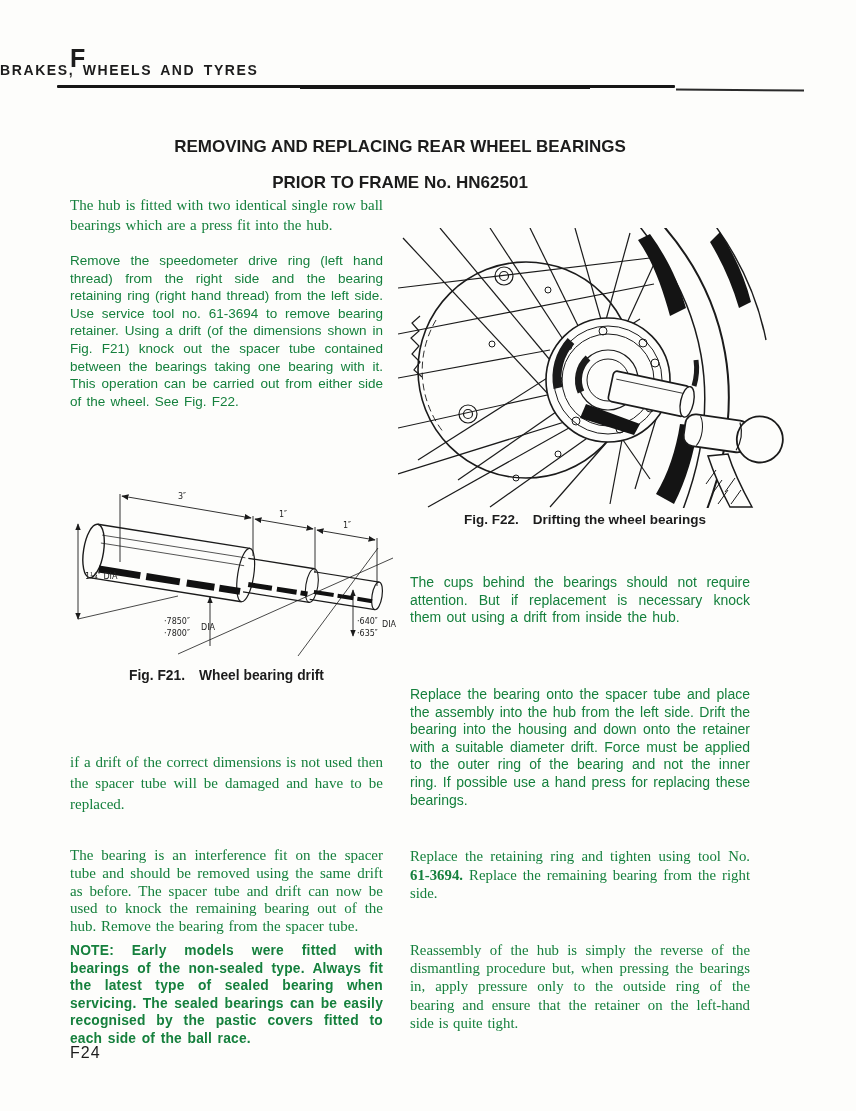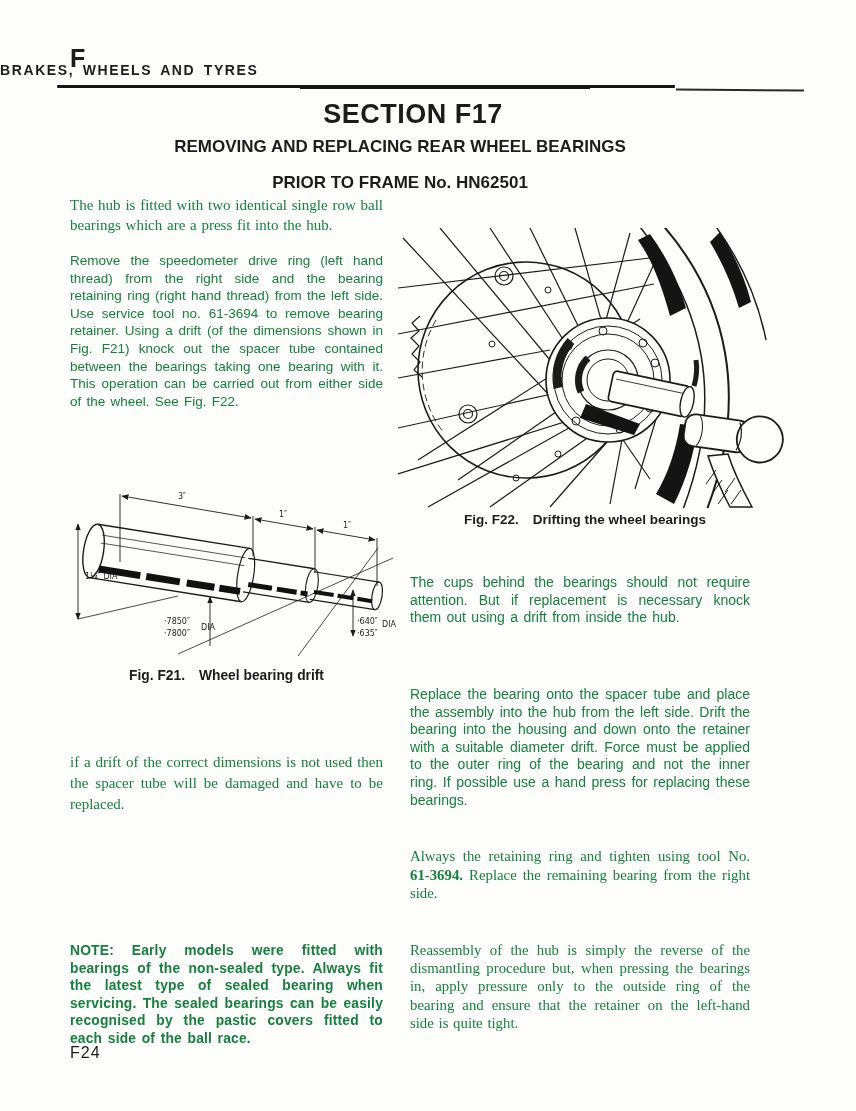--- a/index.html
+++ b/index.html
@@ -39,21 +39,20 @@
 </head>
 <body>
 
 <div class="page">
 
   <div class="abs tab-letter">F</div>
   <div class="abs running-header">BRAKES, WHEELS AND TYRES</div>
   <div class="abs rule-main"></div>
   <div class="abs rule-frag1"></div>
   <div class="abs rule-frag2"></div>
-  <div class="abs section-title">SECTION F17</div>
   <div class="abs heading-1">REMOVING AND REPLACING REAR WHEEL BEARINGS</div>
   <div class="abs heading-2">PRIOR TO FRAME No. HN62501</div>
 
   <div class="para serif lcol" style="top:196px;">The hub is fitted with two identical single row ball bearings which are a press fit into the hub.</div>
   <div class="para sans lcol" style="top:252px;">Remove the speedometer drive ring (left hand thread) from the right side and the bearing retaining ring (right hand thread) from the left side. Use service tool no. 61-3694 to remove bearing retainer. Using a drift (of the dimensions shown in Fig. F21) knock out the spacer tube contained between the bearings taking one bearing with it. This operation can be carried out from either side of the wheel. See Fig. F22.</div>
 
   <div class="abs" style="left:60px; top:466px;">
     <svg width="338" height="198" viewBox="0 0 338 198">
       <defs>
         <marker id="arr" viewBox="0 0 10 10" refX="9" refY="5" markerWidth="8" markerHeight="8" orient="auto-start-reverse">
@@ -110,20 +109,21 @@
 
       <line class="ink" x1="118" y1="188" x2="333" y2="92" stroke-width="0.8"></line>
       <line class="ink" x1="238" y1="190" x2="318" y2="82" stroke-width="0.8"></line>
     </svg>
   </div>
   <div class="fig-caption" style="left:70px; width:313px; top:668px;">
     <span class="cap-label">Fig. F21.</span><span>Wheel bearing drift</span>
   </div>
 
   <div class="para serif lcol" style="top:752px; line-height:21px;">if a drift of the correct dimensions is not used then the spacer tube will be damaged and have to be replaced.</div>
+  <div class="para serif lcol" style="top:847px; line-height:17.8px;">The bearing is an interference fit on the spacer tube and should be removed using the same drift as before.  The spacer tube and drift can now be used to knock the remaining bearing out of the hub. Remove the bearing from the spacer tube.</div>
   <div class="para sans note lcol" style="top:942px; font-size:13.8px;">NOTE: Early models were fitted with bearings of the non-sealed type. Always fit the latest type of sealed bearing when servicing. The sealed bearings can be easily recognised by the pastic covers fitted to each side of the ball race.</div>
 
   <div class="abs" style="left:398px; top:228px;">
     <svg width="390" height="280" viewBox="0 0 390 280">
 
       <circle class="ink" cx="128" cy="142" r="108" stroke-width="1.6"></circle>
       <path class="ink" d="M 38,92 A 100 100 0 0 0 46,205" stroke-width="0.9" stroke-dasharray="7 4"></path>
 
       <path class="ink" d="M 22,88 l -8,7 l 7,8 l -8,7 l 8,8 l -7,8 l 8,8 l -6,8 l 8,7" stroke-width="1.2"></path>
 
@@ -214,17 +214,17 @@
         <line x1="343" y1="262" x2="333" y2="276"></line>
       </g>
     </svg>
   </div>
   <div class="fig-caption" style="left:420px; width:330px; top:512px; font-size:13.5px;">
     <span class="cap-label">Fig. F22.</span><span>Drifting the wheel bearings</span>
   </div>
 
   <div class="para sans rcol" style="top:574px; font-size:14px;">The cups behind the bearings should not require attention. But if replacement is necessary knock them out using a drift from inside the hub.</div>
   <div class="para sans rcol" style="top:686px; font-size:14px;">Replace the bearing onto the spacer tube and place the assembly into the hub from the left side. Drift the bearing into the housing and down onto the retainer with a suitable diameter drift. Force must be applied to the outer ring of the bearing and not the inner ring. If possible use a hand press for replacing these bearings.</div>
-  <div class="para serif rcol" style="top:847px; font-size:14.8px; line-height:18.6px;"><span>Always the retaining ring and tighten using tool No. </span><span class="bold">61-3694.</span><span>  Replace the remaining bearing from the right side.</span></div>
+  <div class="para serif rcol" style="top:847px; font-size:14.8px; line-height:18.6px;"><span>Replace the retaining ring and tighten using tool No. </span><span class="bold">61-3694.</span><span>  Replace the remaining bearing from the right side.</span></div>
   <div class="para serif rcol" style="top:941px; font-size:14.8px; line-height:18.2px;">Reassembly of the hub is simply the reverse of the dismantling procedure but, when pressing the bearings in, apply pressure only to the outside ring of the bearing and ensure that the retainer on the left-hand side is quite tight.</div>
 
   <div class="abs footer-page">F24</div>
 </div>
 
 </body></html>

